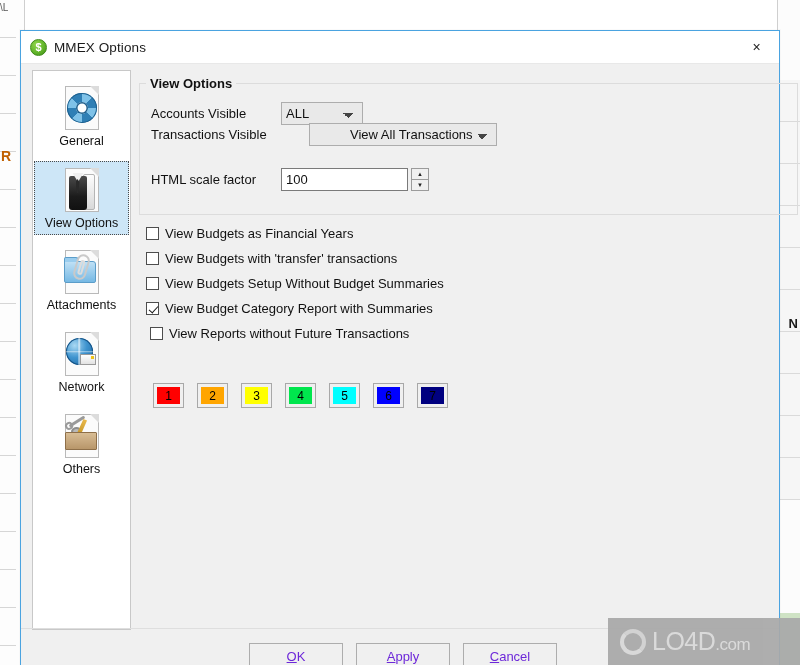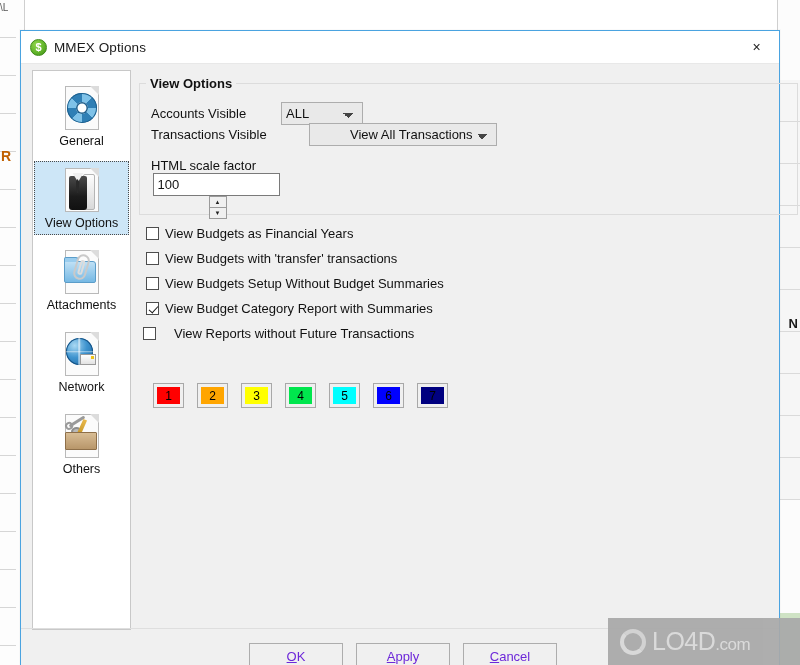--- a/index.html
+++ b/index.html
@@ -748,21 +748,21 @@
         </select>
       </div>
 
       <div class="form-row" style="left:12px; top:53px;gap:28px;">
         <span class="field-label">Transactions Visible</span>
         <select class="combo" id="transactions-visible-select">
           <option>View All Transactions</option>
         </select>
       </div>
 
-      <div class="form-row" style="left:12px; top:88px;flex-direction:column;">
+      <div class="form-row" style="left:12px; top:98px;">
         <span class="field-label">HTML scale factor</span>
         <input id="scale-input" type="text" value="100" style="">
         <span class="spinner">
           <button>▲</button>
           <button>▼</button>
         </span>
       </div>
 
       <div class="check-row" style="left:7px; top:156px;">
         <span class="cbox"></span>
@@ -773,21 +773,21 @@
         <span class="ctext">View Budgets with 'transfer' transactions</span>
       </div>
       <div class="check-row" style="left:7px; top:206px;">
         <span class="cbox"></span>
         <span class="ctext">View Budgets Setup Without Budget Summaries</span>
       </div>
       <div class="check-row" style="left:7px; top:231px;">
         <span class="cbox checked"></span>
         <span class="ctext">View Budget Category Report with Summaries</span>
       </div>
-      <div class="check-row" style="left:4px; top:256px;gap:12px;">
+      <div class="check-row" style="left:11px; top:256px;">
         <span class="cbox"></span>
         <span class="ctext">View Reports without Future Transactions</span>
       </div>
 
 
       <button class="color-btn" style="left:14px; top:313px;">
         <span class="swatch" style="background-color: rgb(255, 0, 0);">1</span>
       </button>
       <button class="color-btn" style="left:58px; top:313px;">
         <span class="swatch" style="background-color: rgb(255, 165, 0);">2</span>

